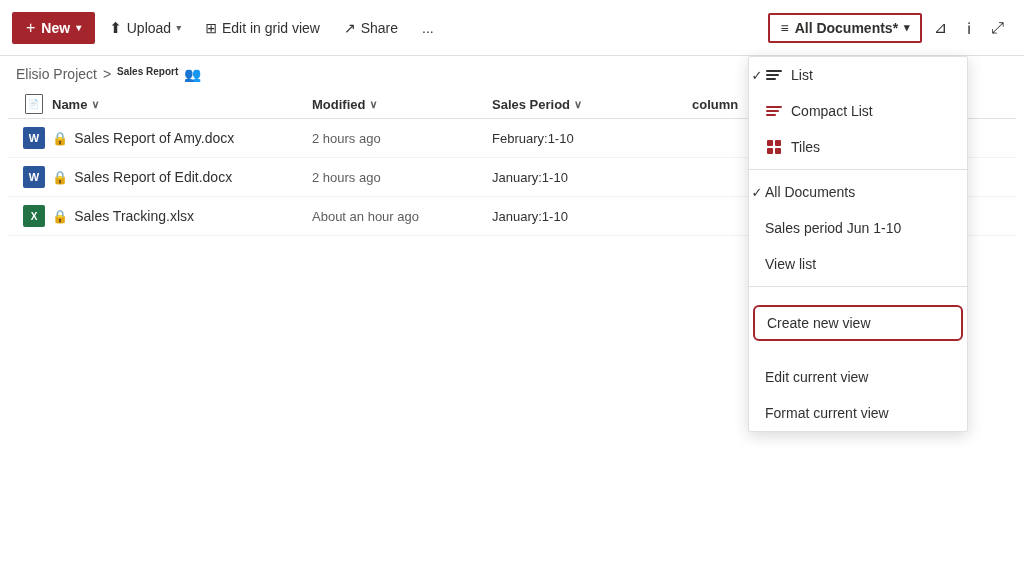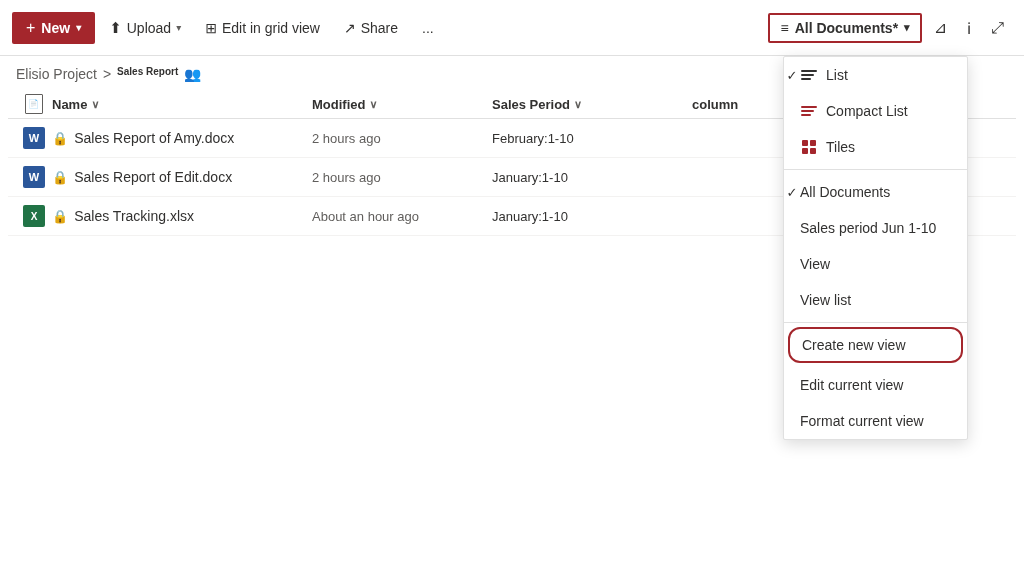--- a/index.html
+++ b/index.html
@@ -168,21 +168,21 @@
       align-items: center;
       justify-content: center;
       border-radius: 2px;
     }
 
     
     .dropdown-overlay {
       position: absolute;
       top: 56px;
       right: 56px;
-      width: 185px;
+      width: 220px;
       background: #fff;
       border: 1px solid #e0e0e0;
       box-shadow: 0 4px 16px rgba(0,0,0,0.15);
       z-index: 100;
       border-radius: 2px;
     }
 
     .dropdown-item {
       display: flex;
       align-items: center;
@@ -205,22 +205,22 @@
     }
 
     .dropdown-divider {
       height: 1px;
       background: #e0e0e0;
       margin: 4px 0;
     }
 
     .dropdown-item.highlighted {
       border: 2px solid #a4262c;
-      margin: 4px 4px;
-      border-radius: 12px;
+      margin: 18px 4px;
+      border-radius: 6px;
       padding: 8px 12px;
     }
 
     .item-icon {
       font-size: 14px;
       color: #a4262c;
       width: 18px;
       display: flex;
       align-items: center;
       justify-content: center;
@@ -424,23 +424,20 @@
 
   <div class="dropdown-divider"></div>
 
   <div class="dropdown-item checked">
     <span>All Documents</span>
   </div>
   <div class="dropdown-item">
     <span>Sales period Jun 1-10</span>
   </div>
   <div class="dropdown-item">
-    <span>View</span>
-  </div>
-  <div class="dropdown-item">
     <span>View list</span>
   </div>
 
   <div class="dropdown-divider"></div>
 
   <div class="dropdown-item highlighted">
     <span>Create new view</span>
   </div>
   <div class="dropdown-item">
     <span>Edit current view</span>

